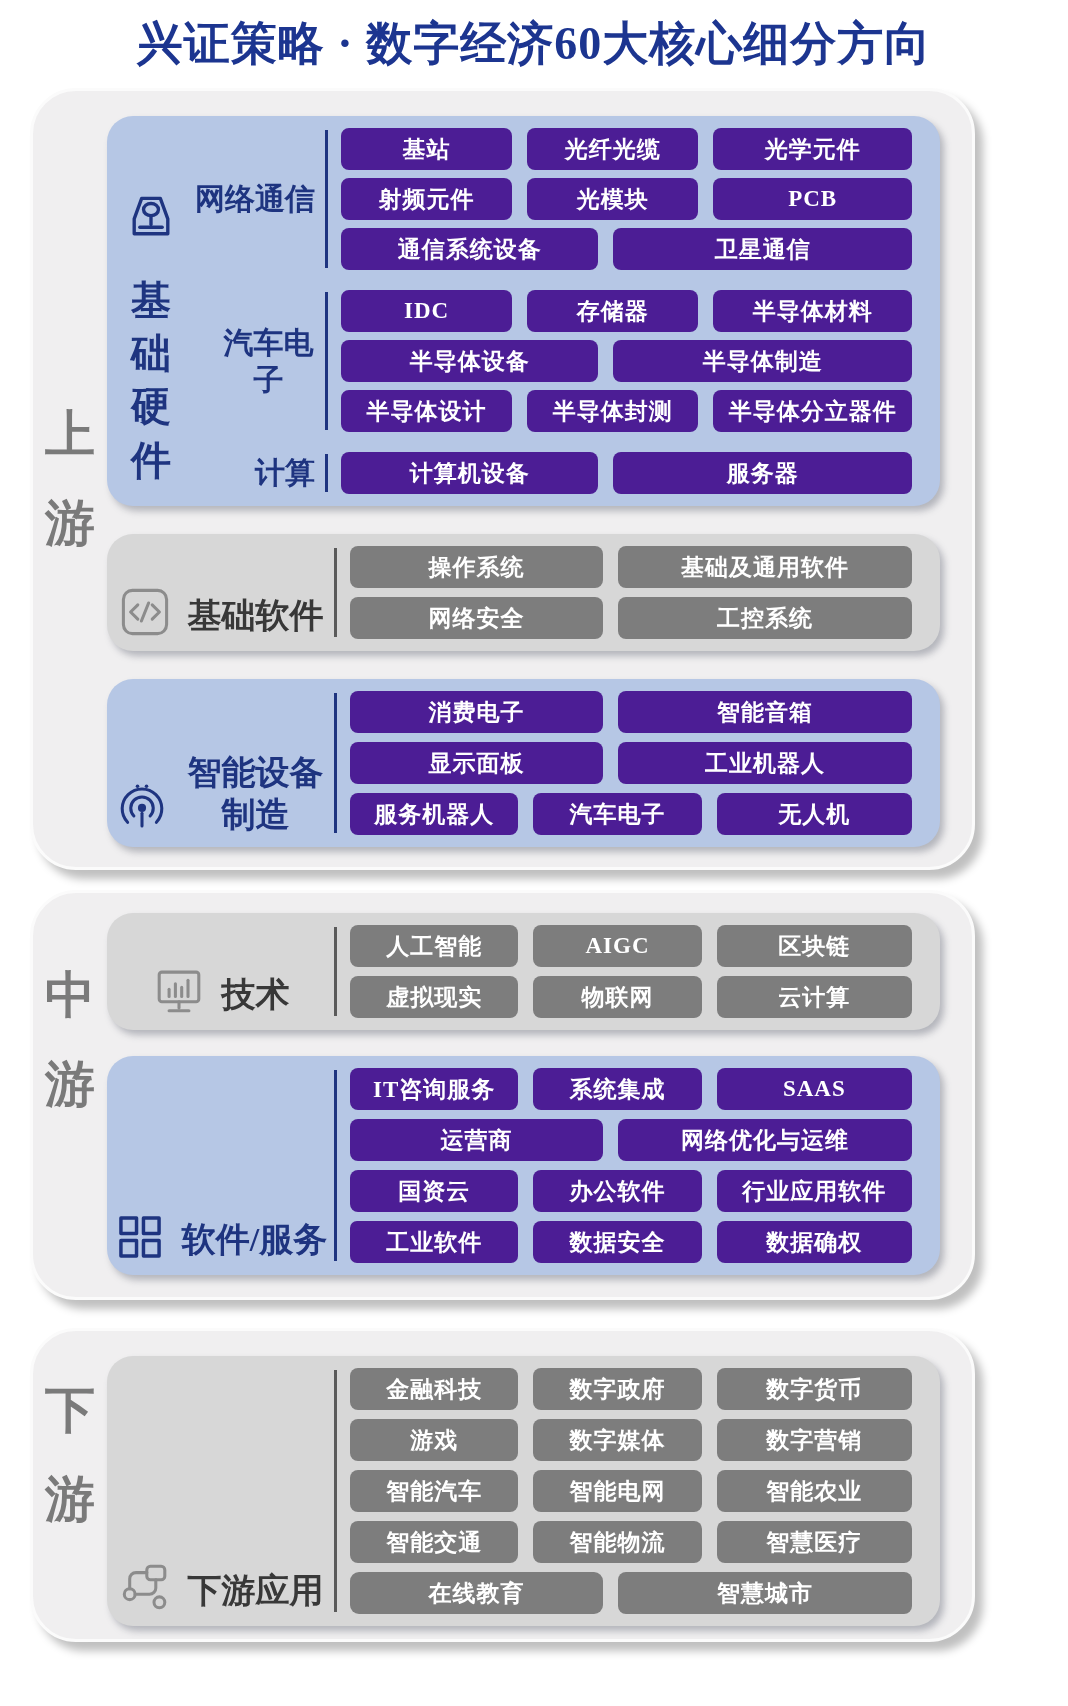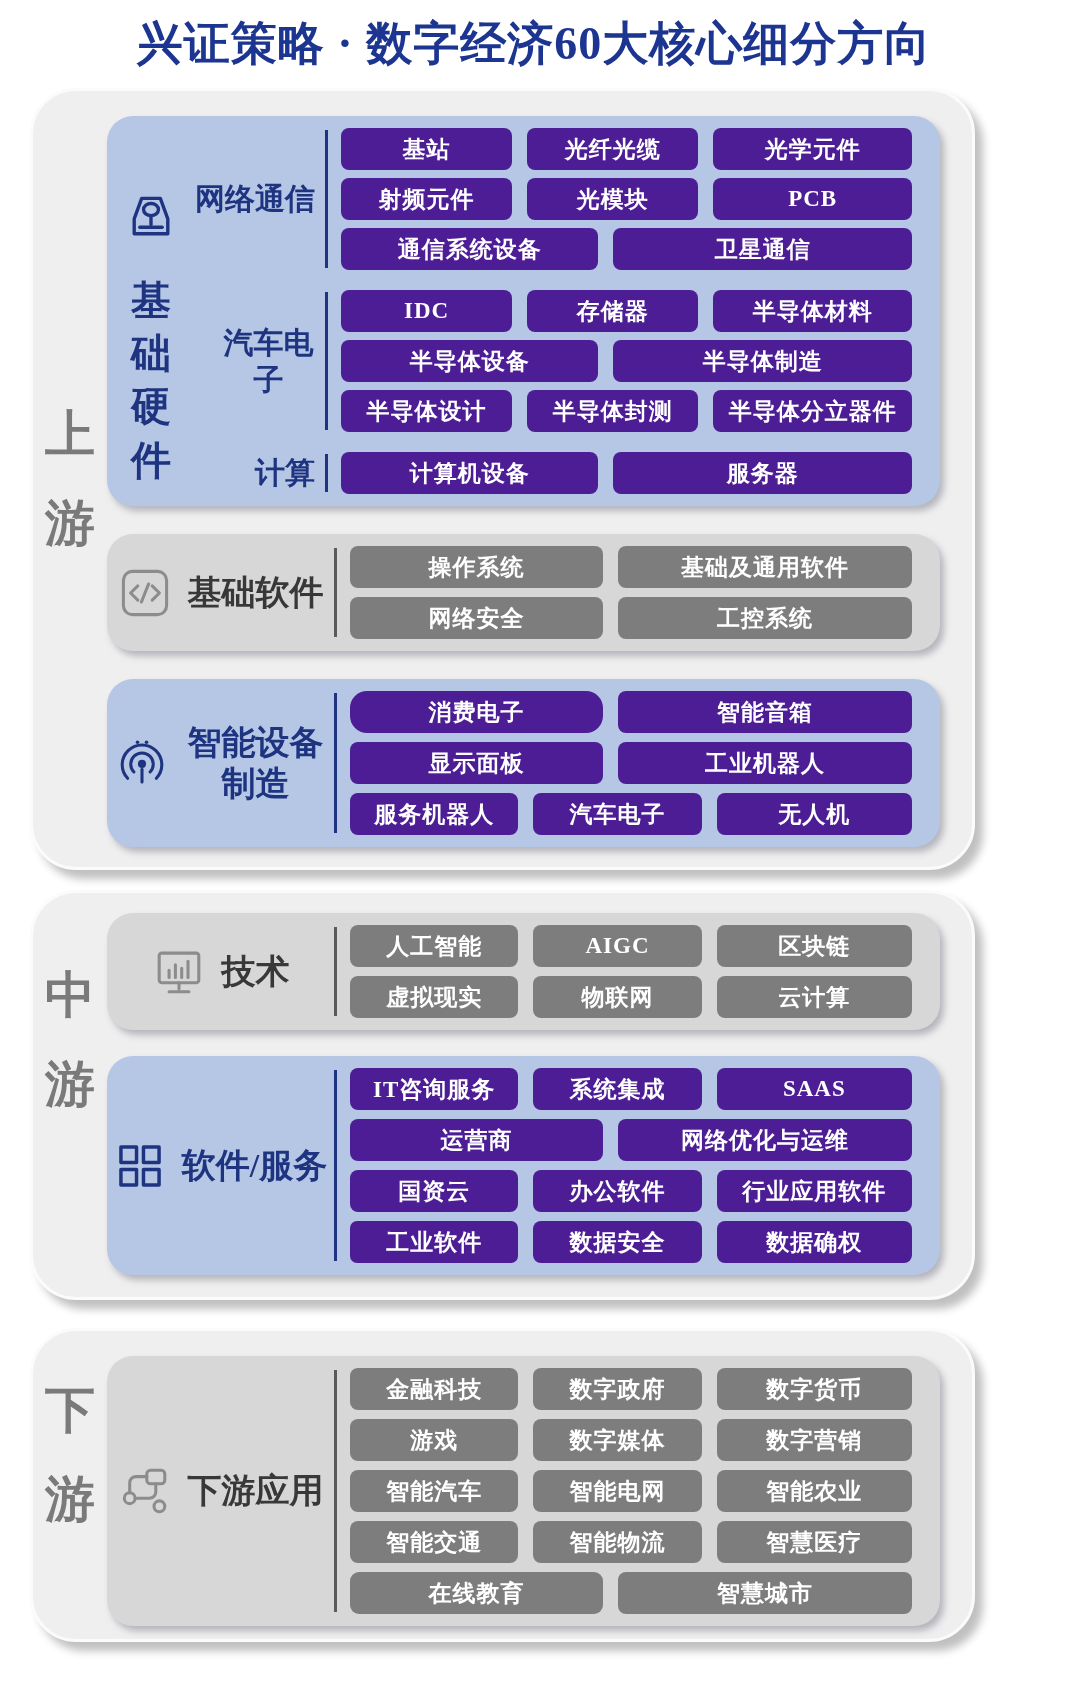--- a/index.html
+++ b/index.html
@@ -48,21 +48,21 @@
   }
   .bh-groups { flex:1; display:flex; flex-direction:column; gap:20px; }
   .group { display:flex; align-items:stretch; }
   .group-label {
     width:130px; display:flex; align-items:center; justify-content:flex-end;
     padding-right:10px; font-size:30px; font-weight:bold; color:#1e3480;
   }
   .wrap3 { display:inline-block; width:3.1em; word-break:break-all; line-height:1.25; text-align:center; }
 
   
-  .left-col { width:227px; display:flex; align-items:center; justify-content:center; gap:16px; }
+  .left-col { width:227px; display:flex; align-items:flex-end; justify-content:center; gap:16px; }
   .left-label { font-size:34px; font-weight:bold; }
   .panel.blue .left-label { color:#1e3480; }
   .panel.gray .left-label { color:#383838; }
   .wrap4 { display:inline-block; width:4.12em; word-break:break-all; line-height:1.22; text-align:center; }
 
   .divider { width:3px; align-self:stretch; margin:2px 0; }
   .panel.blue .divider { background:#1e3480; }
   .panel.gray .divider { background:#5a5a5a; }
 
   .tags { flex:1; display:flex; flex-direction:column; gap:9px; padding:0 28px 0 13px; justify-content:center; }
@@ -199,21 +199,21 @@
             <line x1="30" y1="38" x2="30" y2="52"></line>
             <circle class="fillme" cx="25" cy="8" r="2"></circle>
             <circle class="fillme" cx="35" cy="8" r="2"></circle>
           </svg>
         </span>
         <span class="left-label"><span class="wrap4">智能设备制造</span></span>
       </div>
       <div class="divider"></div>
       <div class="tags">
           <div class="tag-row">
-            <div class="tag" style="flex-grow: 1; border-radius: 17px;">消费电子</div>
+            <div class="tag" style="flex-grow: 1;">消费电子</div>
             <div class="tag" style="flex-grow: 1.16;">智能音箱</div>
           </div>
           <div class="tag-row">
             <div class="tag" style="flex-grow: 1;">显示面板</div>
             <div class="tag" style="flex-grow: 1.16;">工业机器人</div>
           </div>
           <div class="tag-row">
             <div class="tag" style="flex-grow: 1;">服务机器人</div>
             <div class="tag" style="flex-grow: 1;">汽车电子</div>
             <div class="tag" style="flex-grow: 1.16;">无人机</div>

